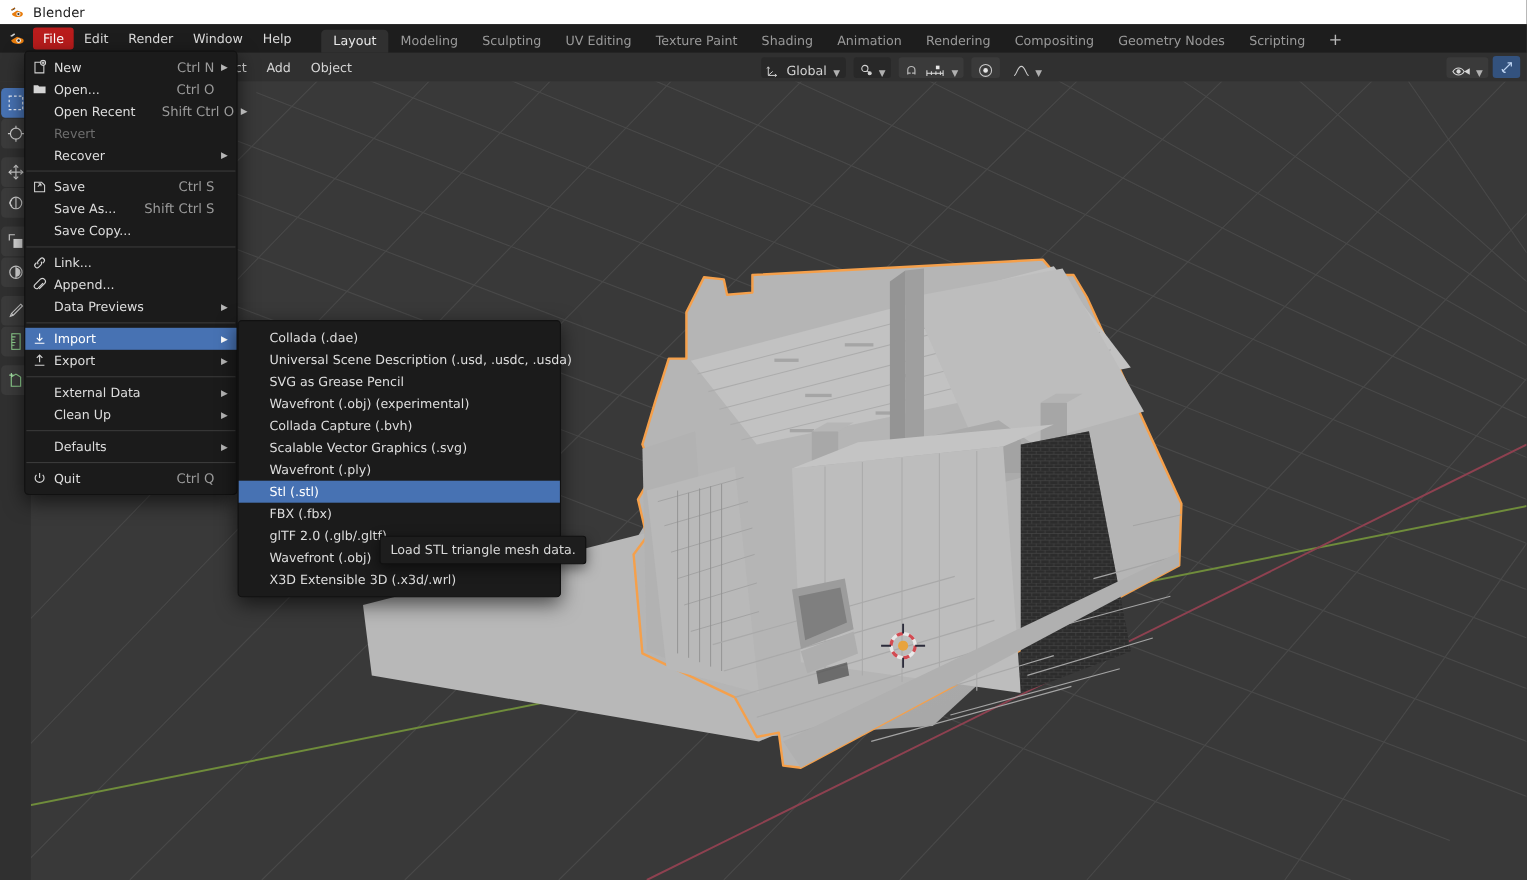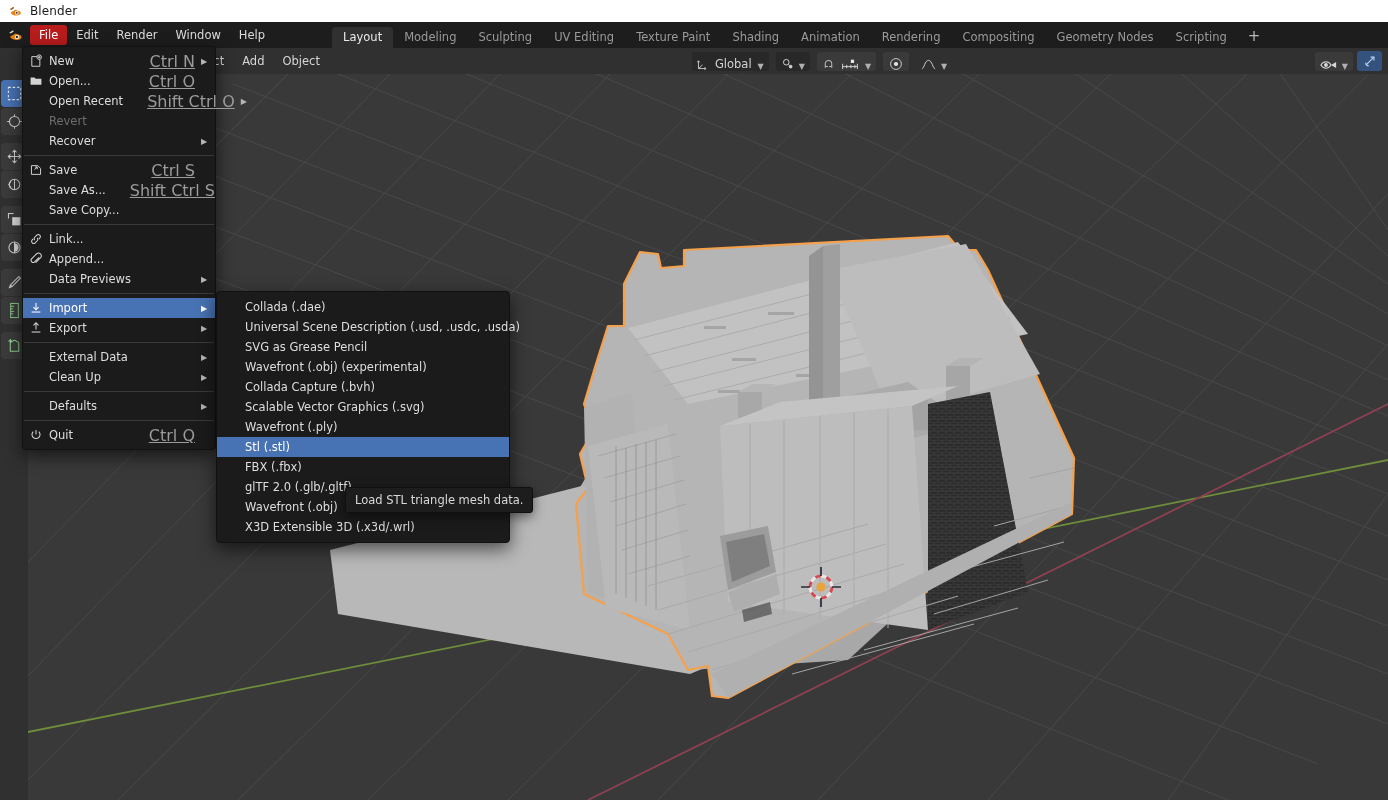--- a/index.html
+++ b/index.html
@@ -40,21 +40,21 @@
     padding: 0 9px; height: 20px; line-height: 20px; border-radius: 3px;
     color: #dcdcdc; font-size: 11.5px; cursor: default; white-space: nowrap;
   }
   .menu-item.active { background: #b91c1c; color: #fff; }
   .wstabs { display: flex; align-items: flex-end; height: 26px; margin-left: 18px; }
   .wstab {
     padding: 0 11px; height: 21px; line-height: 21px;
     color: #9a9a9a; font-size: 11.5px; white-space: nowrap;
     border-radius: 4px 4px 0 0;
   }
-  .wstab.active { background: #303030; color: #e9e9e9; margin-left: 40px; }
+  .wstab.active { background: #303030; color: #e9e9e9; }
   .wstab.plus { color: #b8b8b8; font-size: 15px; padding: 0 10px; line-height: 19px; }
 
   
   .vp-header {
     position: absolute; left: 0; top: 48px; width: 1388px; height: 26px;
     background: #303030;
     display: flex; align-items: center; padding: 0 6px;
   }
   .vph-left { display: flex; align-items: center; gap: 2px; }
   .vph-btn {
@@ -106,21 +106,21 @@
   }
   .d-row {
     position: relative; display: flex; align-items: center;
     height: 20px; padding: 0 6px 0 0; color: #dedede; font-size: 11.5px;
     white-space: nowrap;
   }
   .d-row.hl { background: #4772b3; color: #ffffff; }
   .d-row.disabled { color: #6e6e6e; }
   .d-ico { width: 26px; flex: none; display: flex; align-items: center; justify-content: center; }
   .d-lbl { flex: 1; }
-  .d-short { color: #9b9b9b; margin-left: 24px; font-size: 16px; text-decoration: underline; }
+  .d-short { color: #9b9b9b; margin-left: 24px; font-size: 12px; }
   .d-arrow { margin-left: 6px; font-size: 8px; color: #b6b6b6; width: 8px; }
   .d-row.hl .d-arrow { color: #fff; }
   .d-sep { height: 1px; background: #3a3a3a; margin: 4px 1px; }
 
   #file-menu { left: 22px; top: 46px; width: 194px; }
   #import-menu { left: 216px; top: 291px; width: 294px; padding: 5px 0; }
   #import-menu .d-row { height: 20px; padding-left: 0; }
   #import-menu .d-ico { width: 28px; }
 
   .tooltip {

